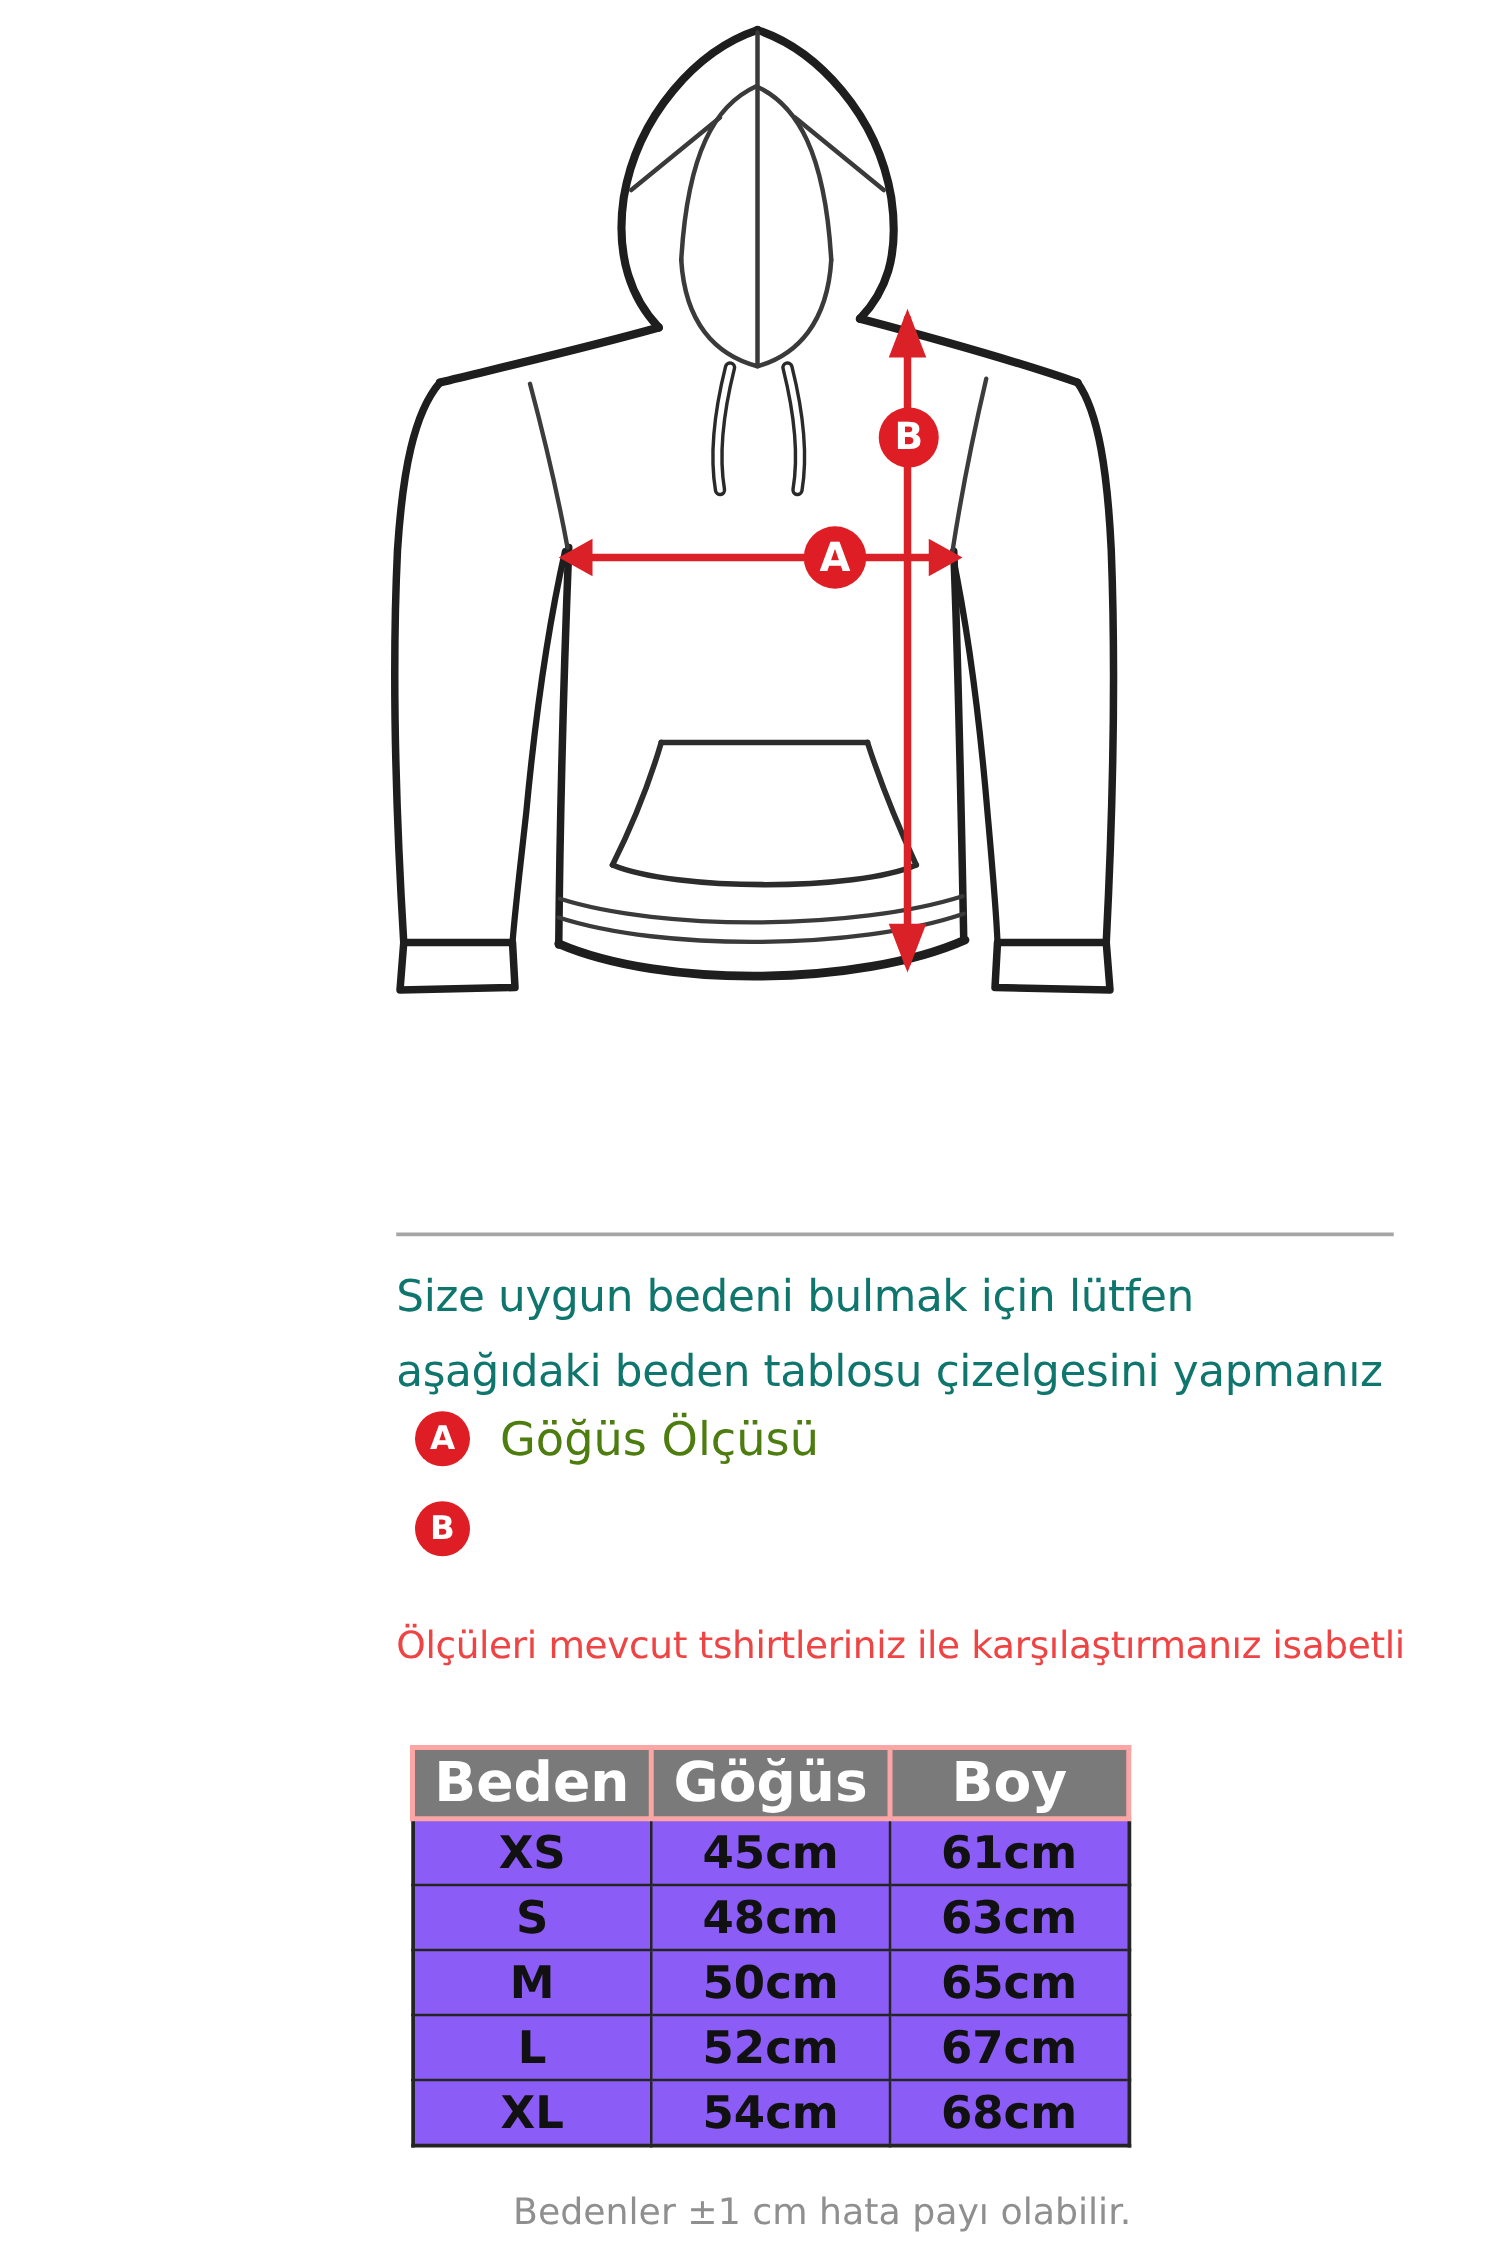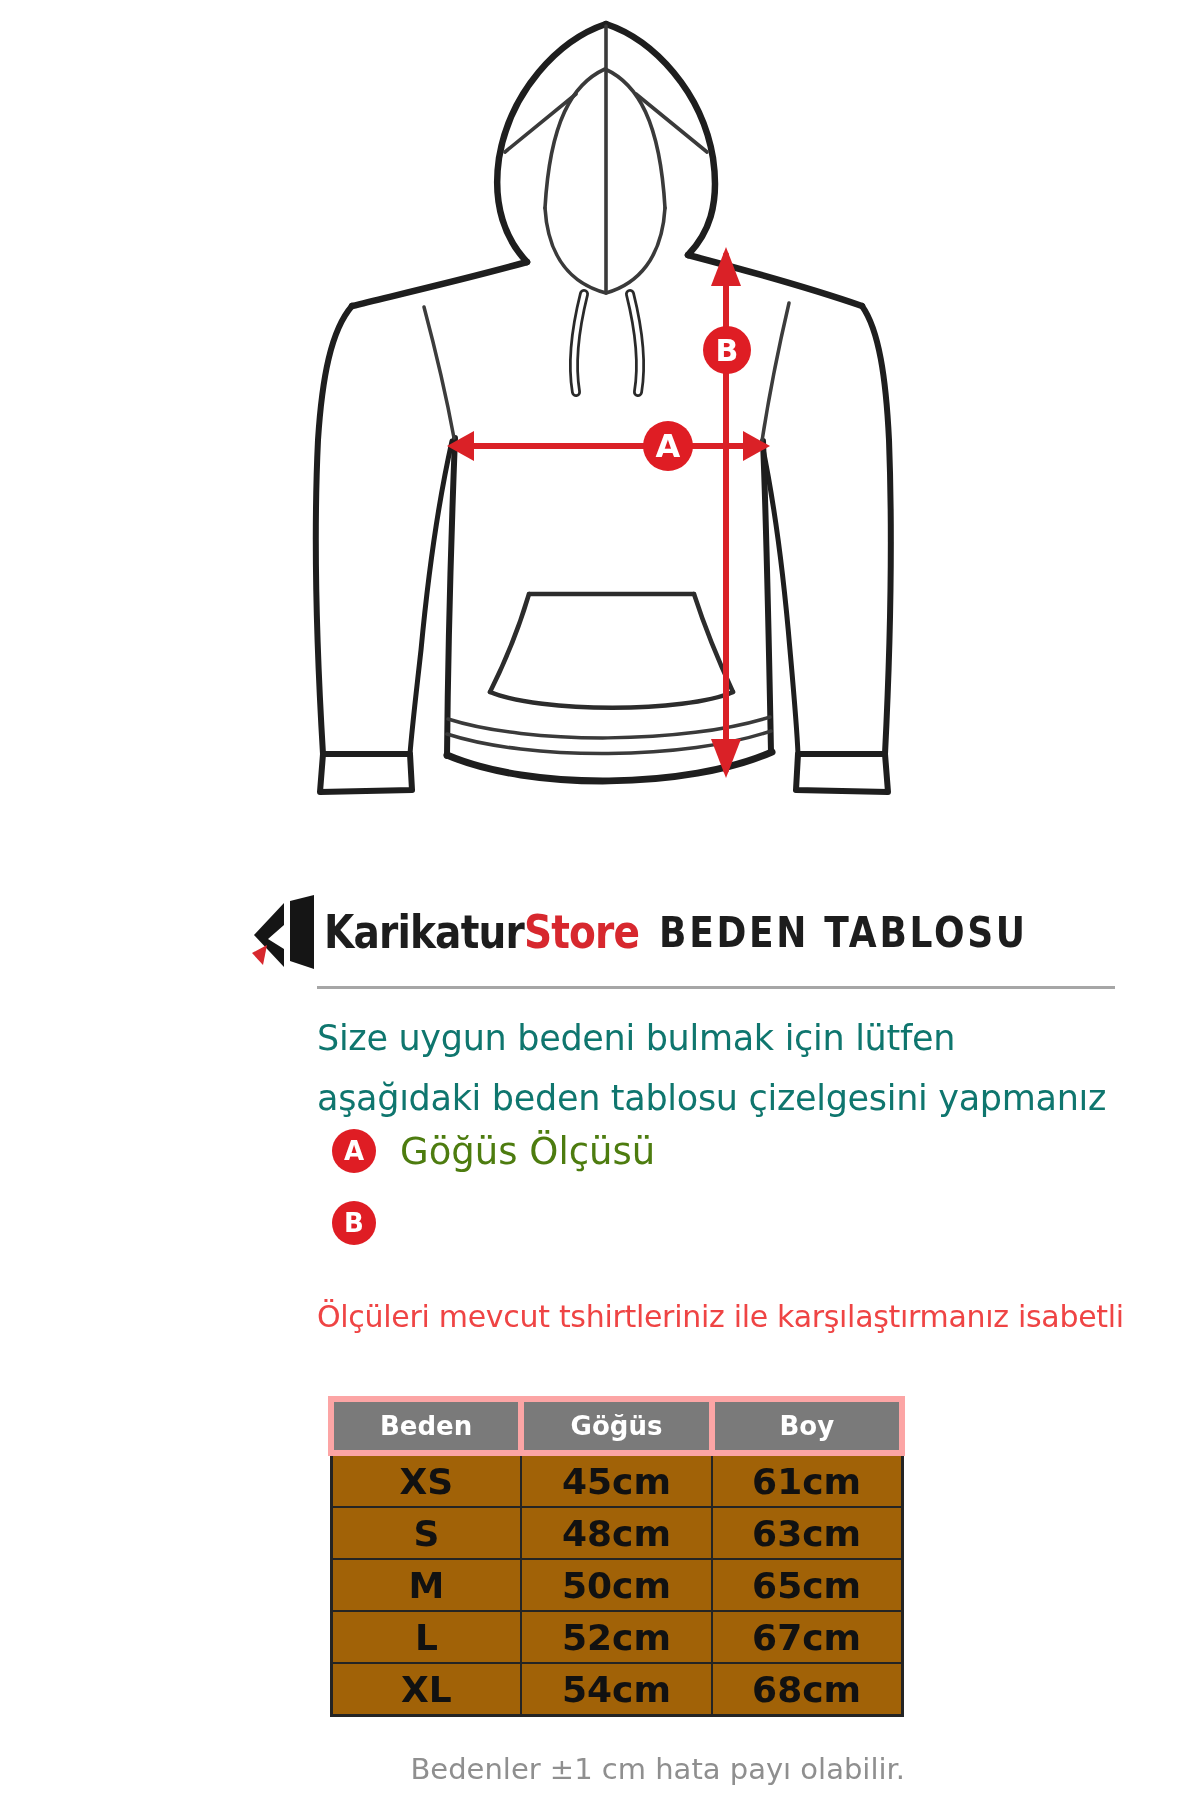--- a/index.html
+++ b/index.html
@@ -28,23 +28,23 @@
   .legend-badge{width:44px;height:44px;border-radius:50%;background:#df1d24;color:#fff;
                 display:flex;align-items:center;justify-content:center;
                 font-size:26px;font-weight:700;flex:0 0 auto;}
   .legend-label{margin-left:24px;font-size:37px;font-weight:500;color:#4d7c0f;}
   
   .note{position:absolute;left:317px;top:1292px;font-size:30px;line-height:50px;
         color:#ef4444;font-weight:500;letter-spacing:-.3px;}
   
   .size-table{position:absolute;left:328px;top:1396px;width:577px;border-collapse:collapse;
               table-layout:fixed;border:3px solid #242424;}
-  .size-table th{background:#7a7a7a;color:#fff;font-size:26px;font-weight:600;
-                 height:46px;border:6px solid #fca5a5;}
-  .size-table td{background:#a16207;color:#111;font-size:36px;font-weight:600;text-align:center;
+  .size-table th{background:#7a7a7a;color:#fff;font-size:44px;font-weight:600;
+                 height:46px;border:4px solid #fca5a5;}
+  .size-table td{background:#8b5cf6;color:#111;font-size:36px;font-weight:600;text-align:center;
                  height:48px;border:2px solid #242424;}
   
   .footer-note{position:absolute;left:328px;top:1752px;width:577px;text-align:right;
                font-size:29px;color:#8f8f8f;font-weight:500;}
 </style>
 </head>
 <body>
 
 <div class="page">
 
@@ -119,29 +119,20 @@
         <g>
           <circle cx="668" cy="446" r="25" fill="#df1d24"></circle>
           <text x="668" y="446" fill="#ffffff" font-size="32" font-weight="700" text-anchor="middle" dominant-baseline="central">A</text>
           <circle cx="727" cy="350" r="24" fill="#df1d24"></circle>
           <text x="727" y="350" fill="#ffffff" font-size="30" font-weight="700" text-anchor="middle" dominant-baseline="central">B</text>
         </g>
       </g>
     </svg>
   </div>
 
-  <div class="brand-row">
-    <svg class="brand-icon" viewBox="0 0 66 74">
-      <polygon points="38,6 62,0 62,74 38,66" fill="#151515"></polygon>
-      <polygon points="2,40 32,8 32,30 16,44 32,54 32,72" fill="#151515"></polygon>
-      <polygon points="0,58 15,50 11,70" fill="#d7282e"></polygon>
-    </svg>
-    <span class="brand-name"><span class="brand-black">Karikatur</span><span class="brand-red">Store</span></span>
-    <span class="brand-title">BEDEN TABLOSU</span>
-  </div>
   <div class="divider"></div>
 
   <div class="intro">
     <div>Size uygun bedeni bulmak için lütfen</div>
     <div>aşağıdaki  beden tablosu çizelgesini yapmanız</div>
   </div>
 
   <div class="legend">
     <div class="legend-row">
       <div class="legend-badge">A</div>

